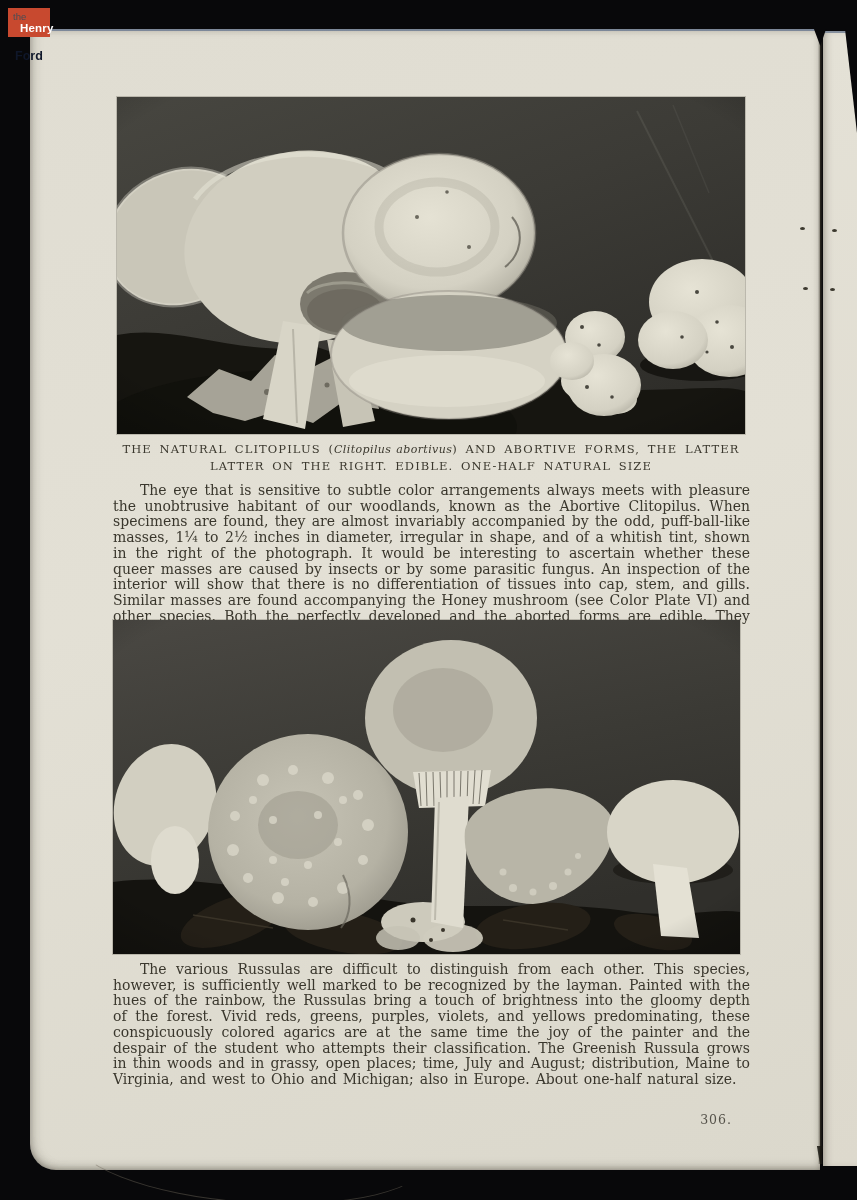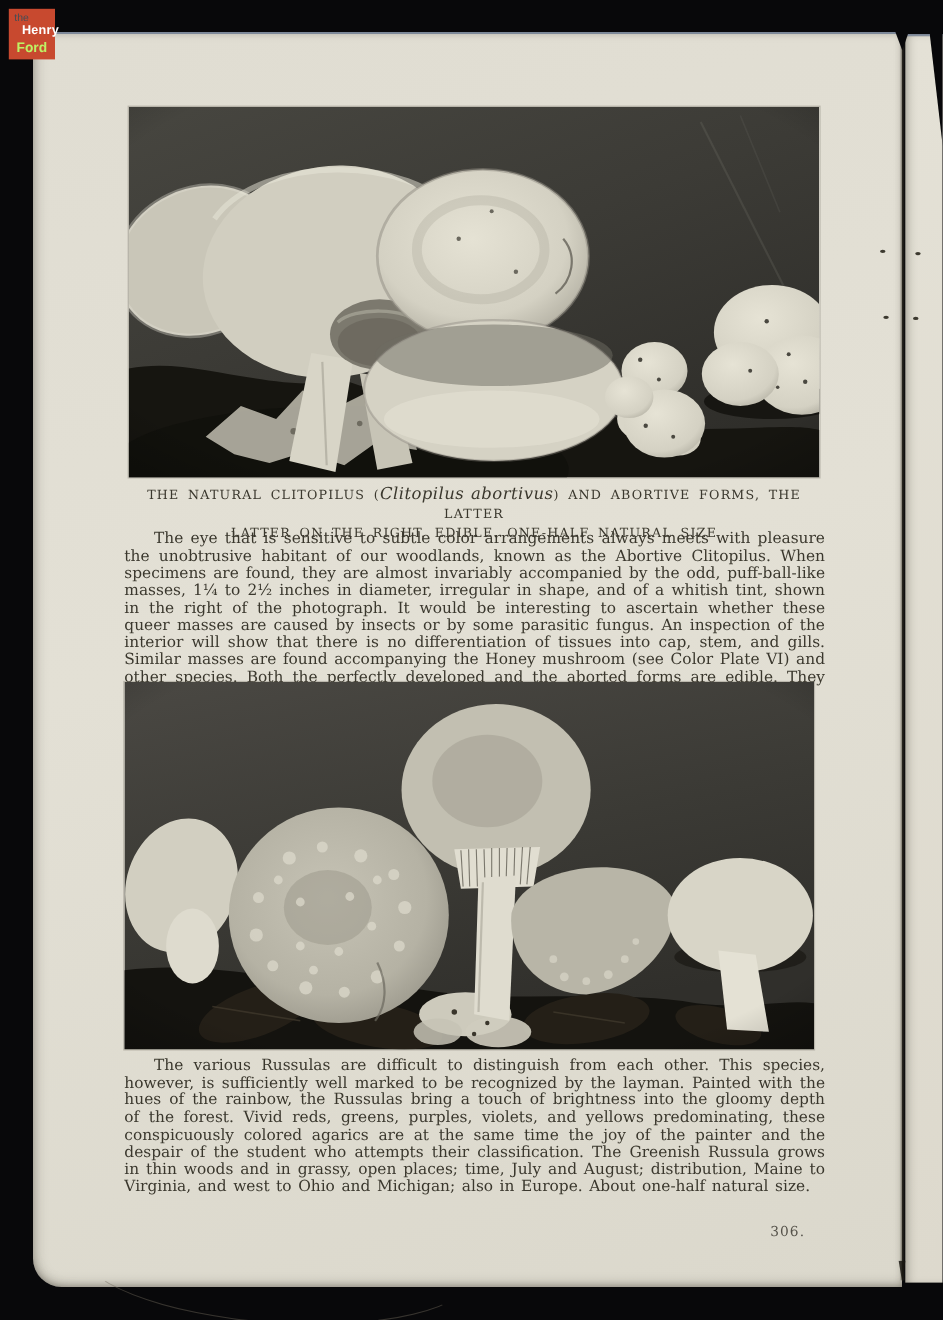--- a/index.html
+++ b/index.html
@@ -33,37 +33,37 @@
   }
   .gutter-notch-bottom{
     position:absolute;left:813px;top:1146px;width:14px;height:20px;
     background:rgba(25,22,16,.85);clip-path:polygon(28% 0,72% 0,52% 100%);
   }
   .right-black-sliver{
     position:absolute;left:845px;top:29px;width:12px;height:104px;background:#08080a;
     clip-path:polygon(0 0,100% 0,100% 100%);
   }
   .logo{
-    position:absolute;left:8px;top:8px;width:42px;height:46px;background:#c8492f;
+    position:absolute;left:8px;top:8px;width:42px;height:29px;background:#c8492f;
     font-family:"Liberation Sans",sans-serif;line-height:1;z-index:6;
     padding:4px 0 0 5px;box-sizing:border-box;
   }
   .logo .the{display:block;font-size:9.5px;color:#474d55;}
-  .logo .henry{display:block;font-size:11.5px;font-weight:bold;color:#ffffff;margin:1px 0 3px 7px;letter-spacing:.2px;}
-  .logo .ford{display:block;font-size:12.5px;font-weight:bold;color:#bef264;margin:1px 0 0 2px;}
+  .logo .henry{display:block;font-size:11.5px;font-weight:bold;color:#ffffff;margin:1px 0 16px 7px;letter-spacing:.2px;}
+  .logo .ford{display:block;font-size:12.5px;font-weight:bold;color:#0f172a;margin:1px 0 0 2px;}
   .speck{position:absolute;background:#3c392f;border-radius:50%;}
   .photo{position:absolute;overflow:hidden;box-shadow:0 0 0 1px rgba(70,66,56,.25);}
   .photo svg{display:block;width:100%;height:100%;}
   .photo-1{left:87px;top:66px;width:628px;height:337px;}
   .photo-2{left:83px;top:589px;width:627px;height:334px;}
   .caption{
     position:absolute;left:83px;width:636px;text-align:center;color:#3b382e;
     font-size:11.5px;letter-spacing:1.1px;word-spacing:3px;line-height:17px;
   }
-  .caption .species{font-style:italic;font-size:15px;letter-spacing:.4px;word-spacing:1px;}
+  .caption .species{font-style:italic;font-size:11px;letter-spacing:.4px;word-spacing:1px;}
   .caption-1{top:410px;}
   .caption-2{top:941px;}
   .bodytext{
     position:absolute;left:83px;width:637px;text-align:justify;
     font-size:14px;line-height:15.7px;color:#3a372d;text-indent:27px;word-spacing:1.5px;
   }
   .para-1{top:452px;}
   .para-2{top:931px;}
   .credit{
     position:absolute;left:83px;top:923px;width:631px;text-align:right;

